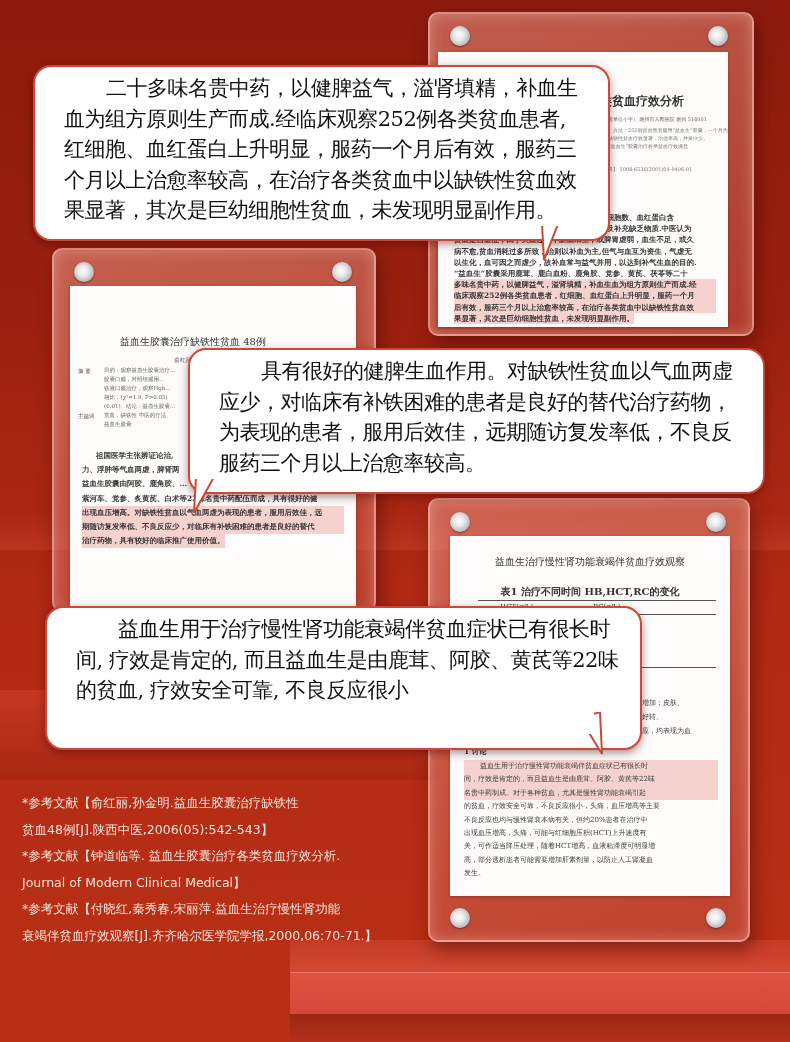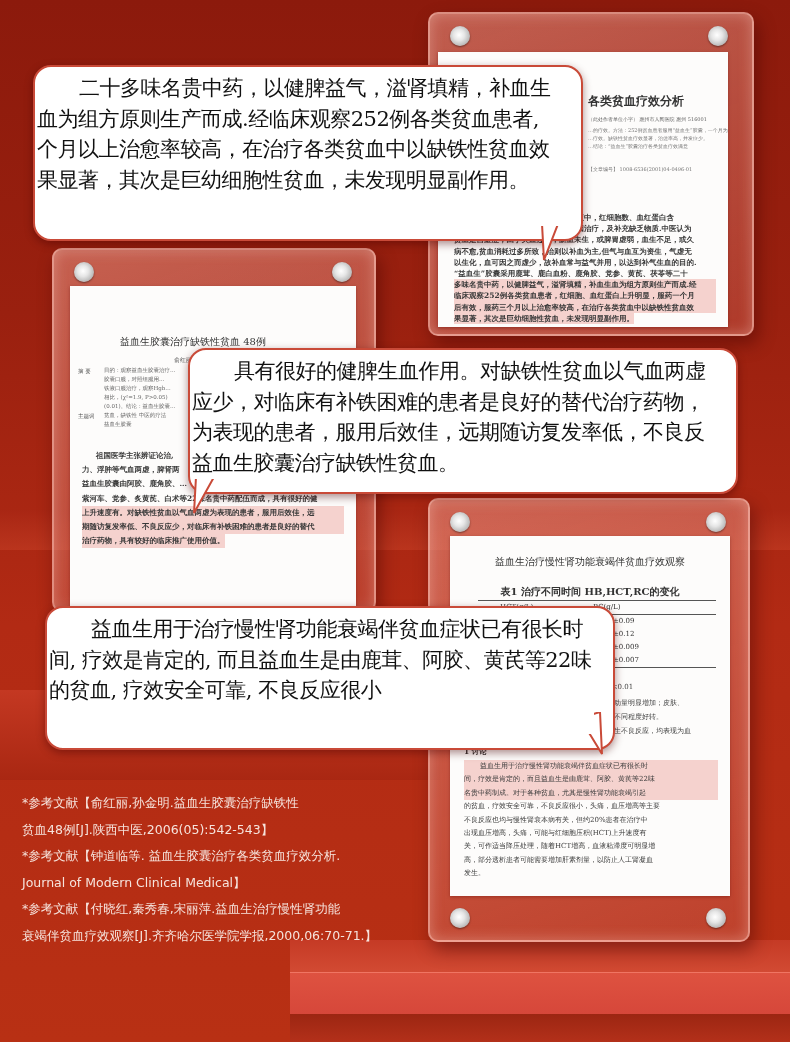--- a/index.html
+++ b/index.html
@@ -30,21 +30,21 @@
     position:absolute; width:20px; height:20px; border-radius:50%;
     background: radial-gradient(circle at 45% 45%, #ffffff 0%, #e6e6e6 35%, #b9b9b9 70%, #8e8e8e 100%);
     box-shadow: 0 1px 2px rgba(0,0,0,.45);
   }
   .doc-title { text-align:center; font-weight:bold; color:#333; }
   .hl { background: rgba(235,160,150,.45); }
   .line { white-space:nowrap; overflow:hidden; }
   .bubble {
     position:absolute; background:#fff; border:2px solid #c94a38;
     border-radius:18px; box-shadow: 0 3px 8px rgba(70,0,0,.45);
-    color:#111; font-size:21px; line-height:30.5px; padding:6px 14px 6px 2px;
+    color:#111; font-size:21px; line-height:30.5px; padding:6px 14px 6px 29px;
     font-family: "DejaVu Serif", "Liberation Serif", serif; letter-spacing:-0.5px;
   }
   .bubble .indent { display:inline-block; width:42px; }
   .tail {
     position:absolute; width:0; height:0;
   }
   .refs {
     position:absolute; left:22px; top:790px; width:420px; color:#f6e3dc;
     font-family:"DejaVu Sans","Liberation Sans",sans-serif; font-size:12.5px; line-height:26.5px;
   }
@@ -108,21 +108,21 @@
     <div style="position:absolute; left:8px; top:125px; font-size:5.5px; color:#555;">主题词</div>
     <div style="position:absolute; left:34px; top:125px; width:100px; font-size:5.5px; line-height:9px; color:#666;">
       <div class="line">贫血，缺铁性  中医药疗法</div>
       <div class="line">益血生胶囊</div>
     </div>
     <div style="position:absolute; left:12px; top:163px; width:262px; font-size:7.5px; line-height:14.2px; font-weight:bold; color:#3a3a3a;">
       <div class="line" style="padding-left:14px;">祖国医学主张辨证论治,</div>
       <div class="line">力、浮肿等气血两虚，脾肾两</div>
       <div class="line">益血生胶囊由阿胶、鹿角胶、…</div>
       <div class="line">紫河车、党参、炙黄芪、白术等22味名贵中药配伍而成，具有很好的健</div>
-      <div class="line hl">上升速度有。对缺铁性贫血以气血两虚为表现的患者，服用后效佳，远</div>
+      <div class="line hl">出现血压增高。对缺铁性贫血以气血两虚为表现的患者，服用后效佳，远</div>
       <div class="line hl">期随访复发率低、不良反应少，对临床有补铁困难的患者是良好的替代</div>
       <div class="line hl" style="display:inline-block;">治疗药物，具有较好的临床推广使用价值。</div>
     </div>
   </div>
 </div>
 
 <div class="frame" style="left:428px; top:498px; width:318px; height:440px;">
   <div class="screw" style="left:20px; top:12px;"></div>
   <div class="screw" style="left:276px; top:12px;"></div>
   <div class="screw" style="left:20px; top:408px;"></div>
@@ -183,33 +183,34 @@
       <div class="line">关，可作适当降压处理，随着HCT增高，血液粘滞度可明显增</div>
       <div class="line">高，部分透析患者可能需要增加肝素剂量，以防止人工肾凝血</div>
       <div class="line">发生。</div>
     </div>
   </div>
 </div>
 
 <div class="bubble" style="left:33px; top:65px; width:530px; height:160px;">
   <div class="line"><span class="indent"></span><span>二十多味名贵中药，以健脾益气，溢肾填精，补血生</span></div>
   <div class="line">血为组方原则生产而成.经临床观察252例各类贫血患者,</div>
+  <div class="line">红细胞、血红蛋白上升明显，服药一个月后有效，服药三</div>
   <div class="line">个月以上治愈率较高，在治疗各类贫血中以缺铁性贫血效</div>
   <div class="line">果显著，其次是巨幼细胞性贫血，未发现明显副作用。</div>
 </div>
 <svg class="tail" style="left:540px; top:224px; width:30px; height:40px;" viewBox="0 0 30 40">
   <path d="M2 0 L18 0 L4 36 Z" fill="#fff" stroke="#c94a38" stroke-width="2"></path>
   <rect x="0" y="-2" width="22" height="4" fill="#fff"></rect>
 </svg>
 
 <div class="bubble" style="left:188px; top:348px; width:530px; height:130px;">
   <div class="line"><span class="indent"></span><span>具有很好的健脾生血作用。对缺铁性贫血以气血两虚</span></div>
   <div class="line">应少，对临床有补铁困难的患者是良好的替代治疗药物，</div>
   <div class="line">为表现的患者，服用后效佳，远期随访复发率低，不良反</div>
-  <div class="line">益血生胶囊治疗缺铁性贫血。</div>
+  <div class="line">服药三个月以上治愈率较高。</div>
 </div>
 <svg class="tail" style="left:190px; top:477px; width:28px; height:40px;" viewBox="0 0 28 40">
   <path d="M6 0 L24 0 L4 36 Z" fill="#fff" stroke="#c94a38" stroke-width="2"></path>
   <rect x="4" y="-2" width="22" height="4" fill="#fff"></rect>
 </svg>
 
 <div class="bubble" style="left:45px; top:606px; width:550px; height:128px;">
   <div class="line"><span class="indent"></span><span>益血生用于治疗慢性肾功能衰竭伴贫血症状已有很长时</span></div>
   <div class="line">间, 疗效是肯定的, 而且益血生是由鹿茸、阿胶、黄芪等22味</div>
   <div class="line">的贫血, 疗效安全可靠, 不良反应很小</div>

